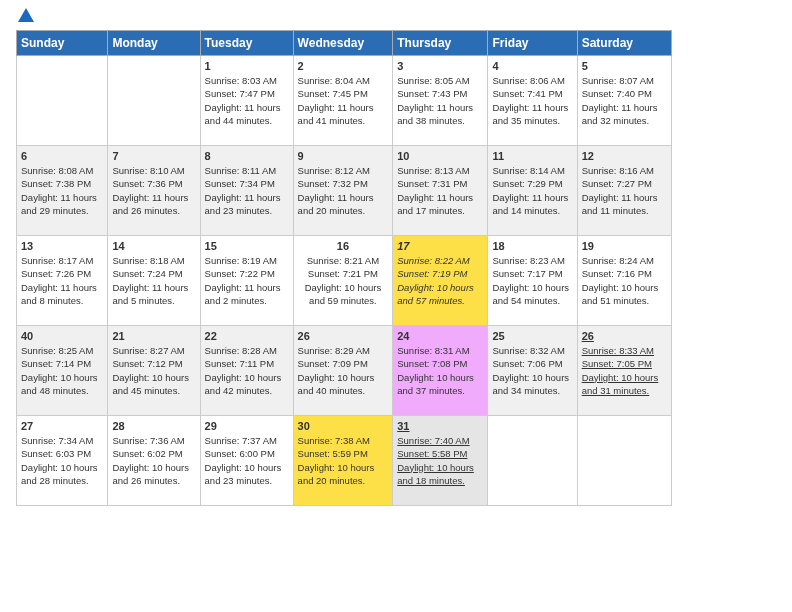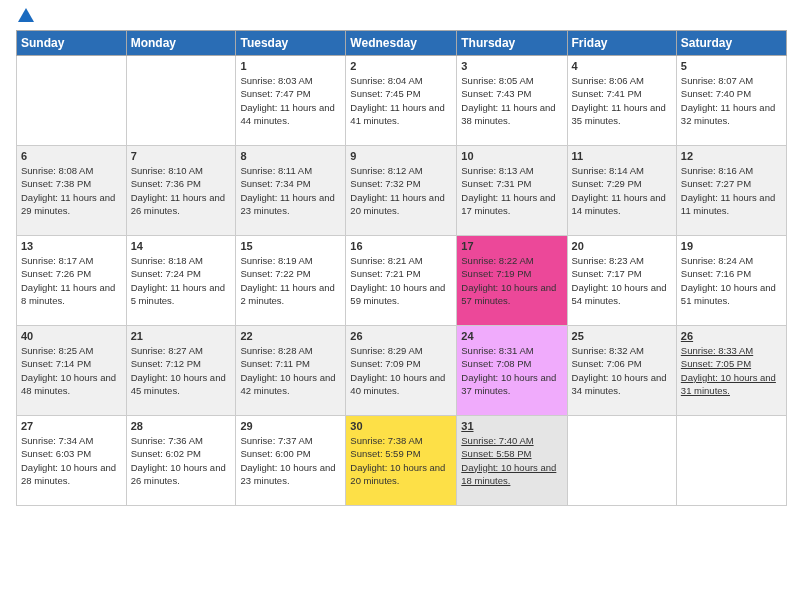--- a/index.html
+++ b/index.html
@@ -4,21 +4,21 @@
   <style>
     * { box-sizing: border-box; margin: 0; padding: 0; }
     body {
       font-family: Arial, sans-serif;
       background: #fff;
       width: 792px;
       min-height: 612px;
       padding: 0;
     }
     .page {
-      width: 787px;
+      width: 672px;
       min-height: 612px;
       background: #fff;
       padding: 10px 0 16px 16px;
     }
     .header {
       display: flex;
       justify-content: space-between;
       align-items: flex-start;
       margin-bottom: 8px;
     }
@@ -198,30 +198,30 @@
             <div class="day-info">Sunrise: 8:17 AM<br>Sunset: 7:26 PM<br>Daylight: 11 hours and 8 minutes.</div>
           </td>
           <td style="background: rgb(255, 255, 255);">
             <span class="day-num">14</span>
             <div class="day-info">Sunrise: 8:18 AM<br>Sunset: 7:24 PM<br>Daylight: 11 hours and 5 minutes.</div>
           </td>
           <td style="background: rgb(255, 255, 255);">
             <span class="day-num">15</span>
             <div class="day-info">Sunrise: 8:19 AM<br>Sunset: 7:22 PM<br>Daylight: 11 hours and 2 minutes.</div>
           </td>
-          <td style="background: rgb(255, 255, 255);">
+          <td style="background: rgb(255, 255, 255); text-align: center;">
             <span class="day-num">16</span>
             <div class="day-info">Sunrise: 8:21 AM<br>Sunset: 7:21 PM<br>Daylight: 10 hours and 59 minutes.</div>
           </td>
-          <td style="background: #ec4899;">
+          <td style="background: #fde047; font-style: italic;">
             <span class="day-num">17</span>
             <div class="day-info">Sunrise: 8:22 AM<br>Sunset: 7:19 PM<br>Daylight: 10 hours and 57 minutes.</div>
           </td>
           <td style="background: rgb(255, 255, 255);">
-            <span class="day-num">20</span>
+            <span class="day-num">18</span>
             <div class="day-info">Sunrise: 8:23 AM<br>Sunset: 7:17 PM<br>Daylight: 10 hours and 54 minutes.</div>
           </td>
           <td style="background: rgb(255, 255, 255);">
             <span class="day-num">19</span>
             <div class="day-info">Sunrise: 8:24 AM<br>Sunset: 7:16 PM<br>Daylight: 10 hours and 51 minutes.</div>
           </td>
         </tr>
         <tr class="row-even">
           <td style="background: rgb(240, 240, 240);">
             <span class="day-num">40</span>

